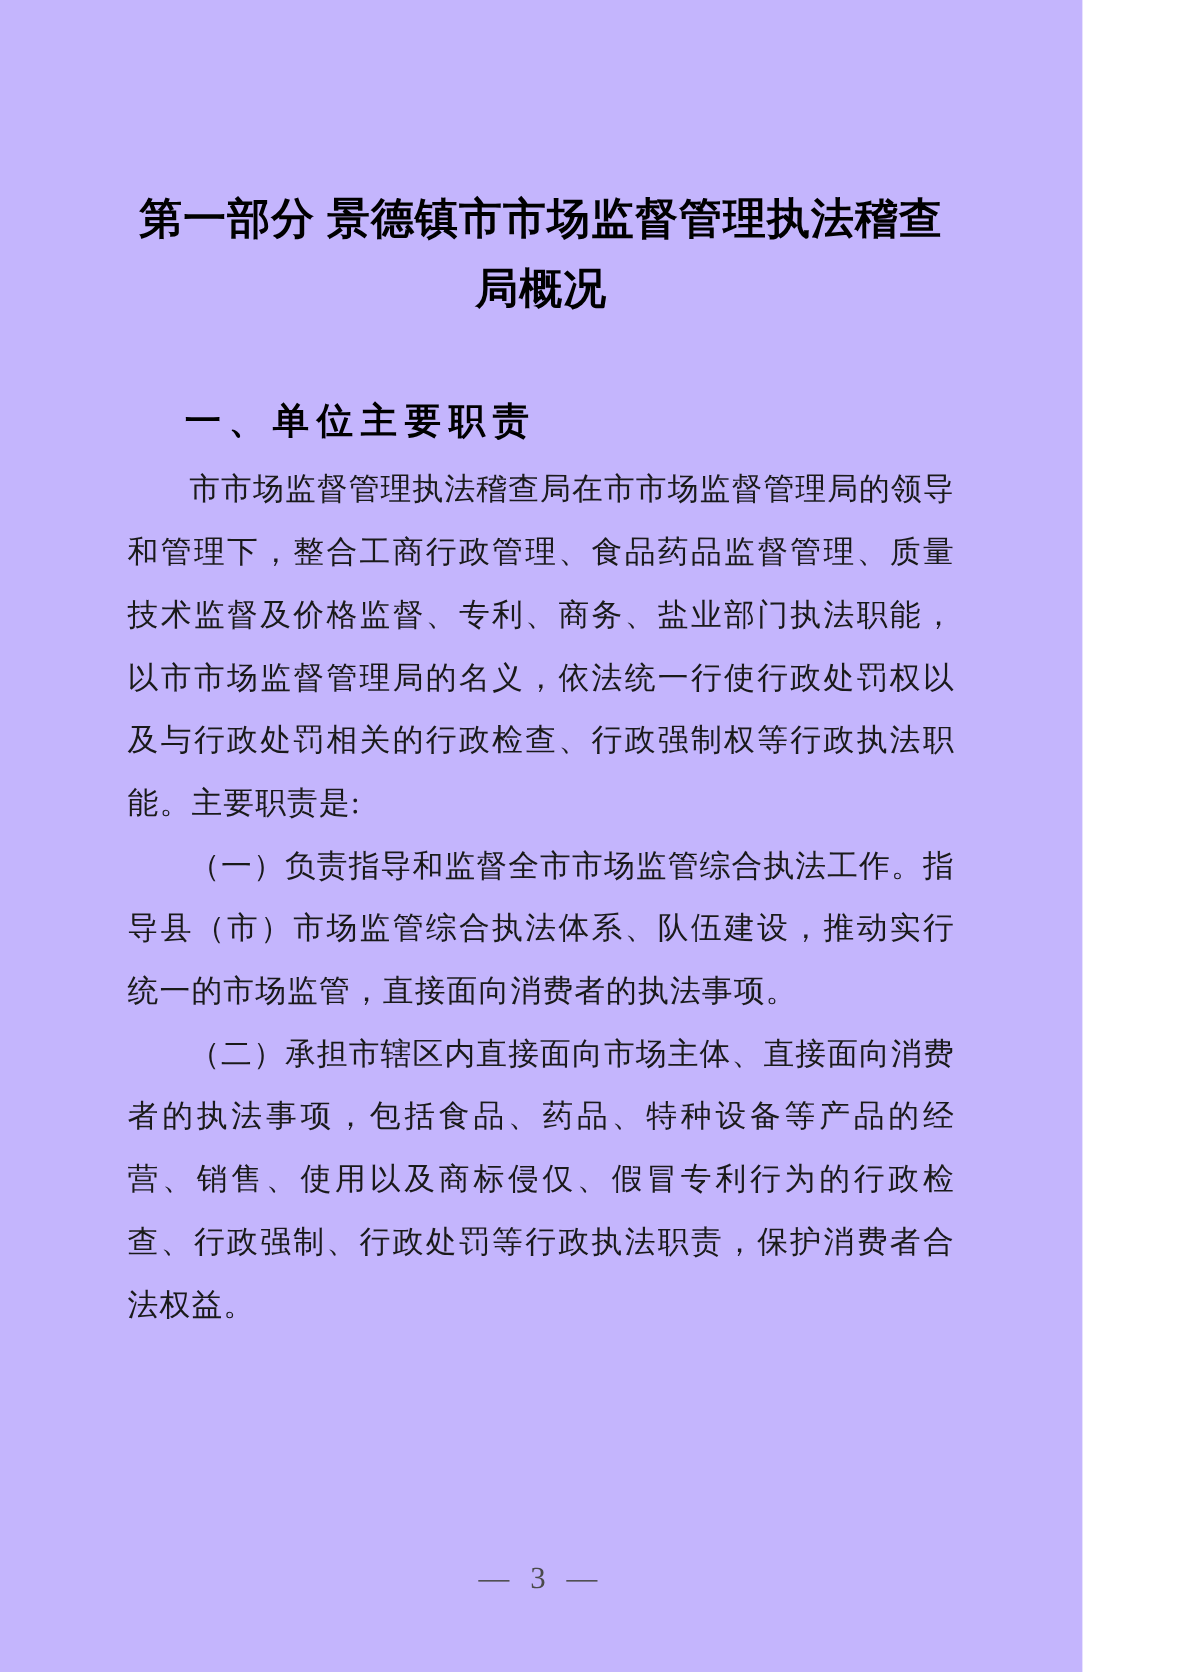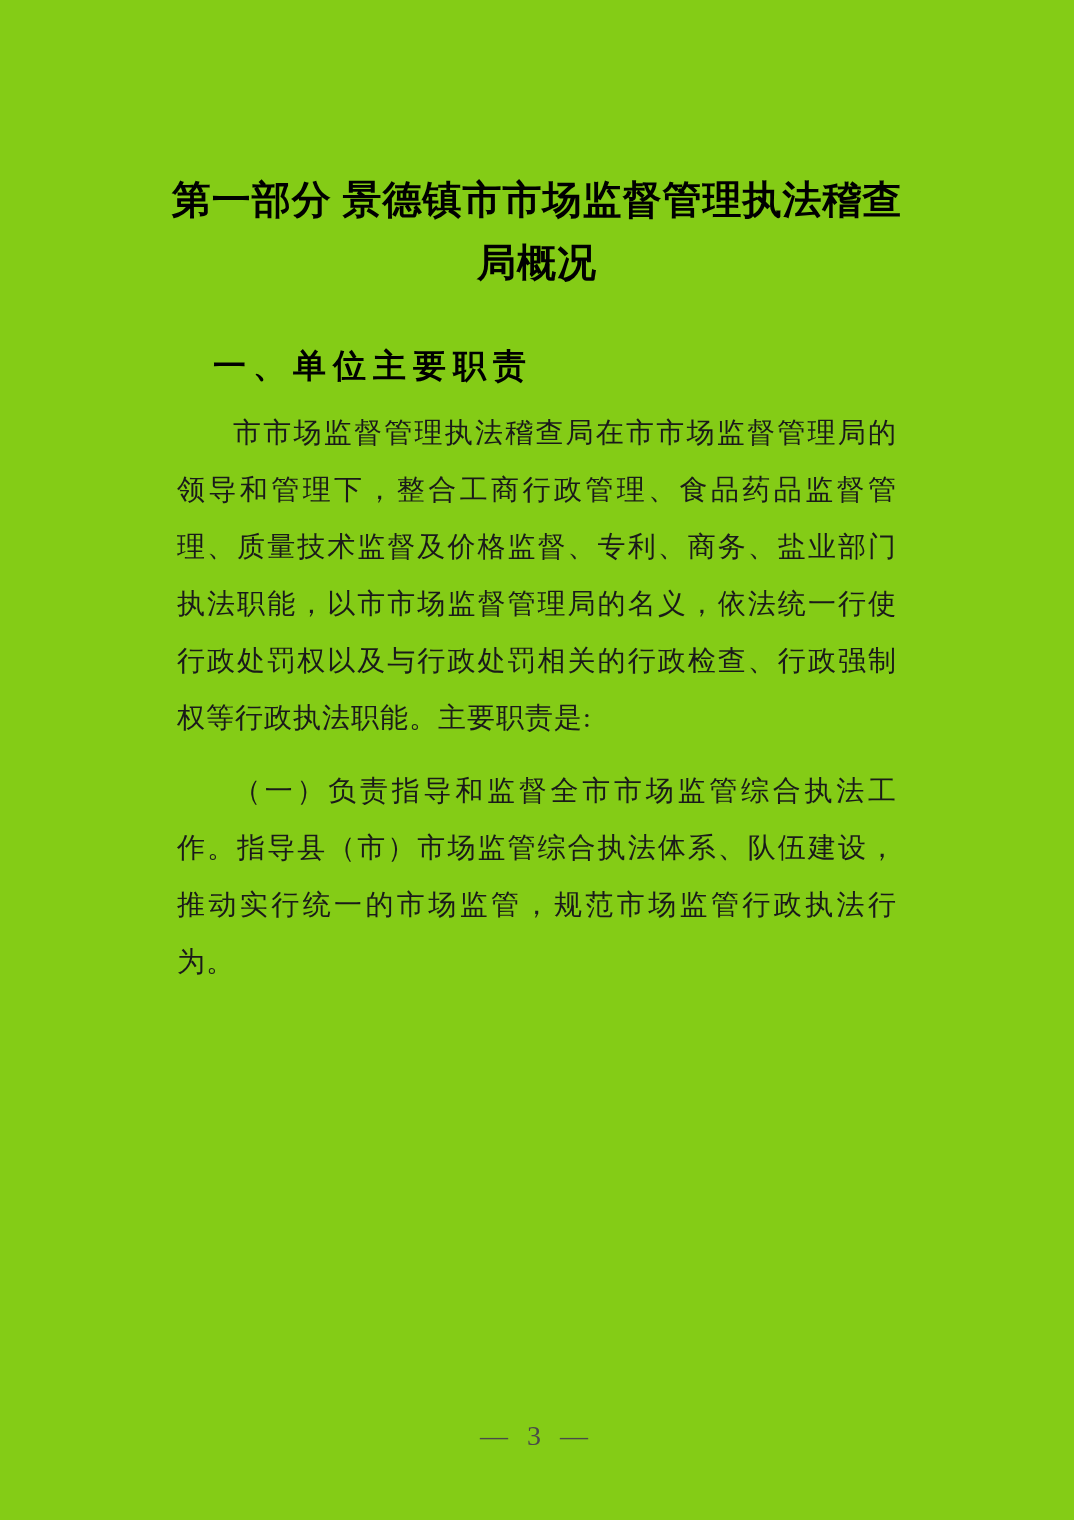--- a/index.html
+++ b/index.html
@@ -2,23 +2,23 @@
 <html lang="zh"><head>
 <meta charset="utf-8">
 <style>
   html, body {
     margin: 0;
     padding: 0;
     background: #ffffff;
   }
   .page {
     position: relative;
-    width: 1074px;
+    width: 984px;
     height: 1520px;
-    background: #84cc16;
+    background: #c4b5fd;
     color: #111111;
     overflow: hidden;
     box-sizing: border-box;
     padding-top: 168px;
   }
   .doc-title {
     width: 760px;
     margin: 0 auto;
     text-align: center;
     font-family: "Liberation Serif", "DejaVu Serif", serif;
@@ -26,31 +26,31 @@
     font-size: 39px;
     line-height: 63px;
     letter-spacing: 1px;
     color: #000000;
   }
   .content {
     width: 752px;
     margin: 0 auto;
   }
   .section-heading {
-    margin: 50px 0 12px 0;
+    margin: 67px 0 12px 0;
     padding-left: 52px;
     font-family: "DejaVu Sans", "Liberation Sans", sans-serif;
     font-weight: 700;
     font-size: 33px;
     letter-spacing: 7px;
     line-height: 44px;
     color: #000000;
   }
   .body-para {
-    margin: 16px;
+    margin: 0;
     font-family: "Liberation Serif", "DejaVu Serif", serif;
     font-weight: 400;
     font-size: 28px;
     line-height: 57px;
     letter-spacing: 1px;
     color: #1a1a1a;
     text-align: justify;
     text-justify: inter-character;
     text-indent: 56px;
   }
@@ -70,20 +70,21 @@
 <body>
 
 <div class="page">
   <h1 class="doc-title">第一部分 景德镇市市场监督管理执法稽查局概况</h1>
 
   <div class="content">
     <h2 class="section-heading">一、单位主要职责</h2>
 
     <p class="body-para">市市场监督管理执法稽查局在市市场监督管理局的领导和管理下，整合工商行政管理、食品药品监督管理、质量技术监督及价格监督、专利、商务、盐业部门执法职能，以市市场监督管理局的名义，依法统一行使行政处罚权以及与行政处罚相关的行政检查、行政强制权等行政执法职能。主要职责是:</p>
 
-    <p class="body-para">（一）负责指导和监督全市市场监管综合执法工作。指导县（市）市场监管综合执法体系、队伍建设，推动实行统一的市场监管，规范市场监管行政执法行为。</p>
+    <p class="body-para">（一）负责指导和监督全市市场监管综合执法工作。指导县（市）市场监管综合执法体系、队伍建设，推动实行统一的市场监管，直接面向消费者的执法事项。</p>
 
+    <p class="body-para">（二）承担市辖区内直接面向市场主体、直接面向消费者的执法事项，包括食品、药品、特种设备等产品的经营、销售、使用以及商标侵仅、假冒专利行为的行政检查、行政强制、行政处罚等行政执法职责，保护消费者合法权益。</p>
 
 
   </div>
 
   <div class="page-footer">— 3 —</div>
 </div>
 
 </body></html>

